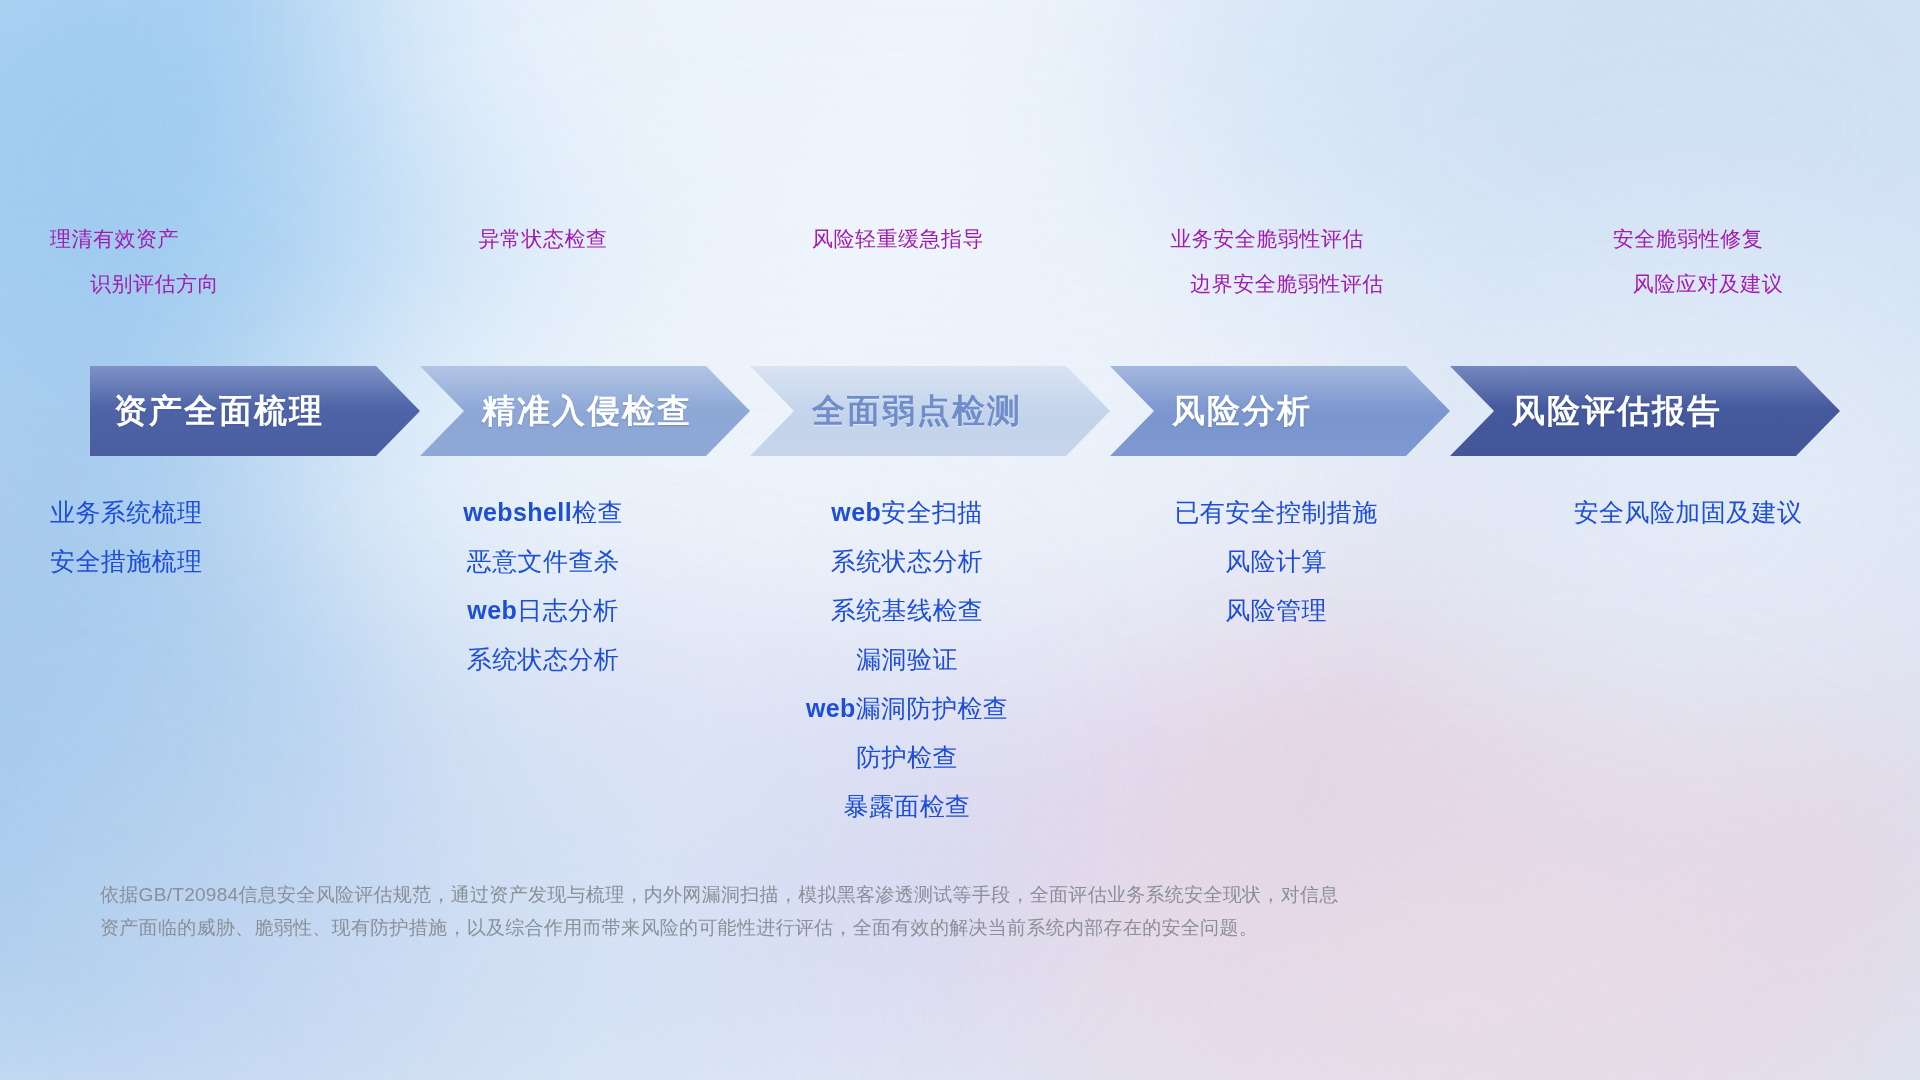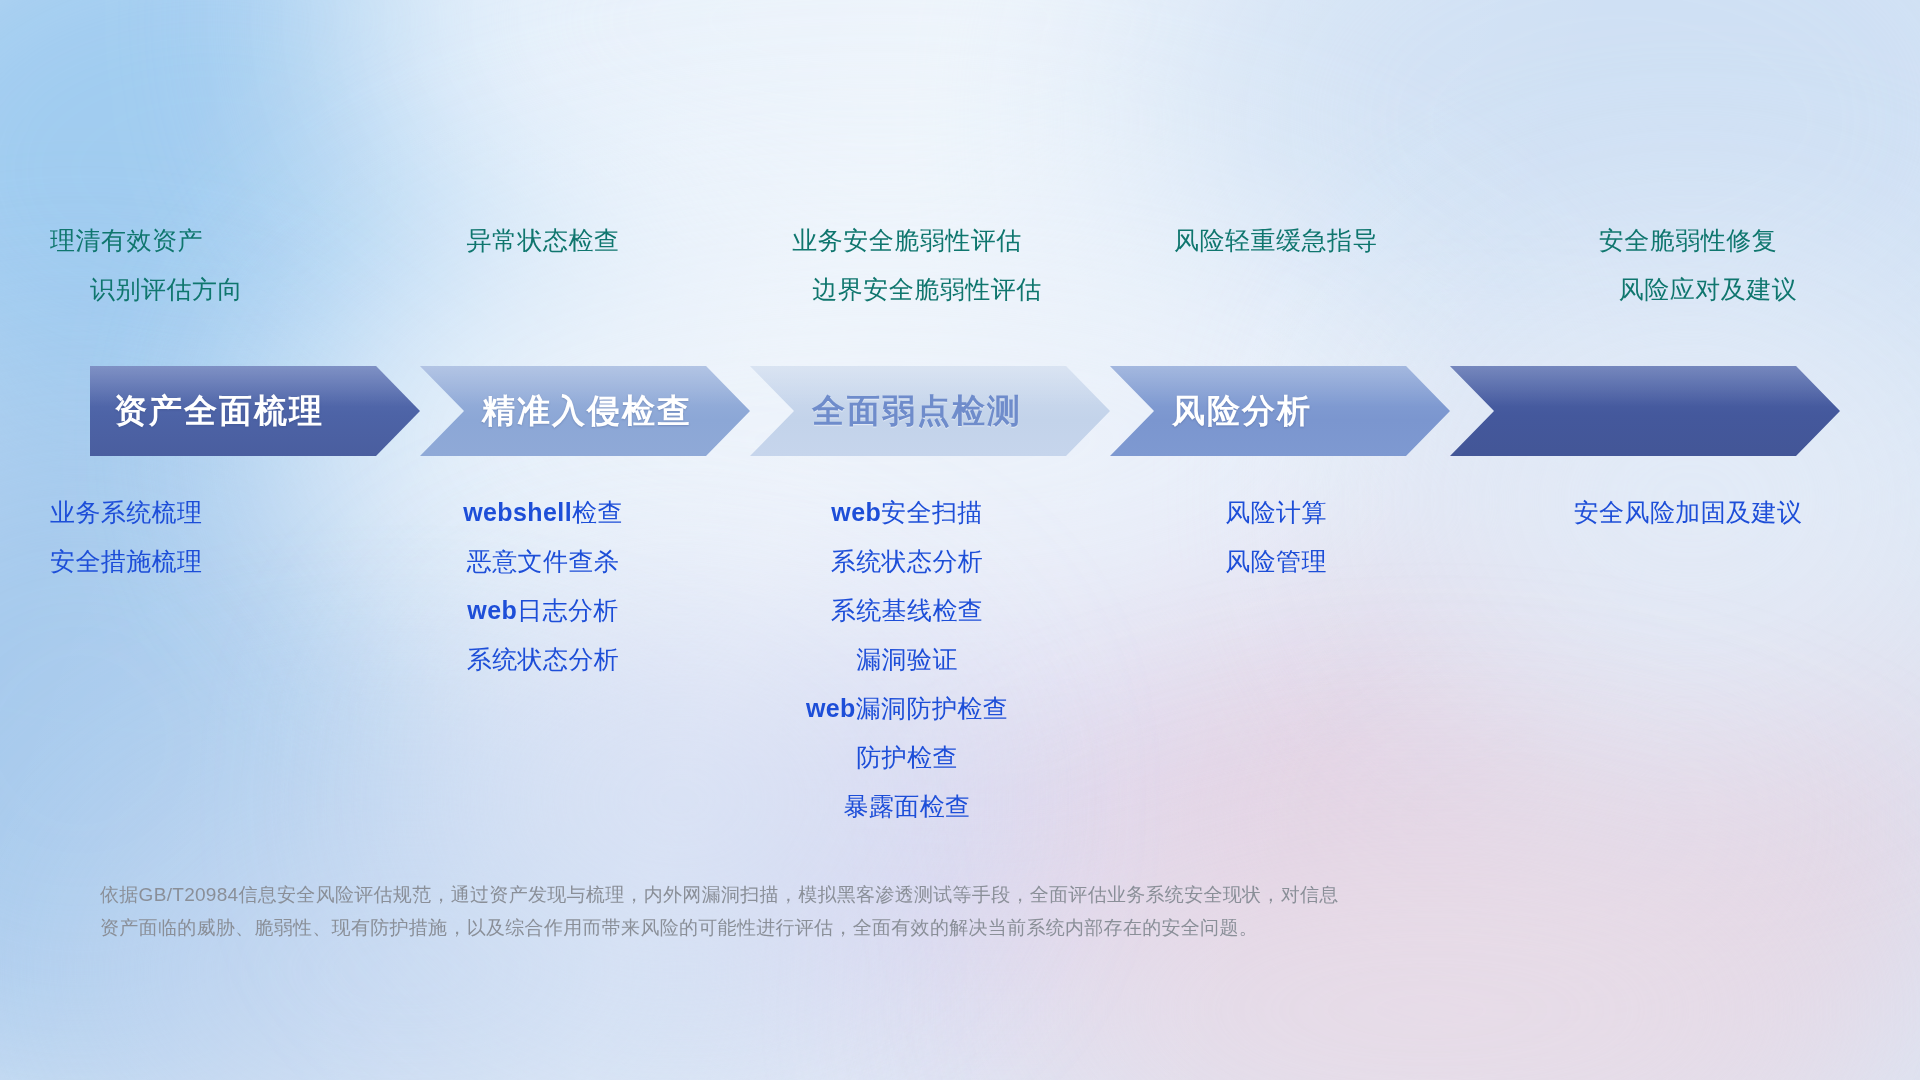--- a/index.html
+++ b/index.html
@@ -39,21 +39,21 @@
   .c2 { flex:0 0 350px; }
   .c3 { flex:0 0 378px; }
   .c4 { flex:0 0 360px; }
   .c5 { flex:0 0 464px; }
 
   
   #top-labels { top:228px; }
   .top-col { text-align:center; }
   .top-col.align-left { text-align:left; padding-left:50px; }
   .top-line {
-    font-size:25px; color:#0f766e; line-height:1.0;
+    font-size:21px; color:#a21caf; line-height:1.0;
     letter-spacing:.5px; white-space:nowrap;
   }
   .top-line + .top-line { margin-top:24px;margin-left:40px; }
 
   
   #arrow-band {
     position:absolute; left:90px; top:366px; width:1750px; height:90px;
     display:flex; align-items:flex-end;
   }
   .arrow {
@@ -140,27 +140,27 @@
 <div id="stage">
 
   <div class="col-grid" id="top-labels">
     <div class="col c1 top-col align-left">
       <div class="top-line">理清有效资产</div>
       <div class="top-line">识别评估方向</div>
     </div>
     <div class="col c2 top-col">
       <div class="top-line">异常状态检查</div>
     </div>
+    <div class="col c4 top-col">
+      <div class="top-line">风险轻重缓急指导</div>
+    </div>
     <div class="col c3 top-col">
       <div class="top-line">业务安全脆弱性评估</div>
       <div class="top-line">边界安全脆弱性评估</div>
     </div>
-    <div class="col c4 top-col">
-      <div class="top-line">风险轻重缓急指导</div>
-    </div>
     <div class="col c5 top-col">
       <div class="top-line">安全脆弱性修复</div>
       <div class="top-line">风险应对及建议</div>
     </div>
   </div>
 
   <div id="arrow-band">
 
     <div class="arrow first w1 a-dark">
       <div class="shape"></div>
@@ -177,20 +177,21 @@
       <div class="label lbl-blue">全面弱点检测</div>
     </div>
 
     <div class="arrow w4 a-mid">
       <div class="shape"></div>
       <div class="label lbl-white">风险分析</div>
     </div>
 
     <div class="arrow w5 a-deep">
       <div class="shape"></div>
+      <div class="label lbl-white">风险评估报告</div>
     </div>
 
   </div>
 
   <div class="col-grid" id="bottom-lists">
 
     <div class="col c1 bot-col align-left">
       <div class="bot-line">业务系统梳理</div>
       <div class="bot-line">安全措施梳理</div>
     </div>
@@ -206,20 +207,21 @@
       <div class="bot-line"><b>web</b>安全扫描</div>
       <div class="bot-line">系统状态分析</div>
       <div class="bot-line">系统基线检查</div>
       <div class="bot-line">漏洞验证</div>
       <div class="bot-line"><b>web</b>漏洞防护检查</div>
       <div class="bot-line">防护检查</div>
       <div class="bot-line">暴露面检查</div>
     </div>
 
     <div class="col c4 bot-col">
+      <div class="bot-line">已有安全控制措施</div>
       <div class="bot-line">风险计算</div>
       <div class="bot-line">风险管理</div>
     </div>
 
     <div class="col c5 bot-col">
       <div class="bot-line">安全风险加固及建议</div>
     </div>
 
   </div>
 

